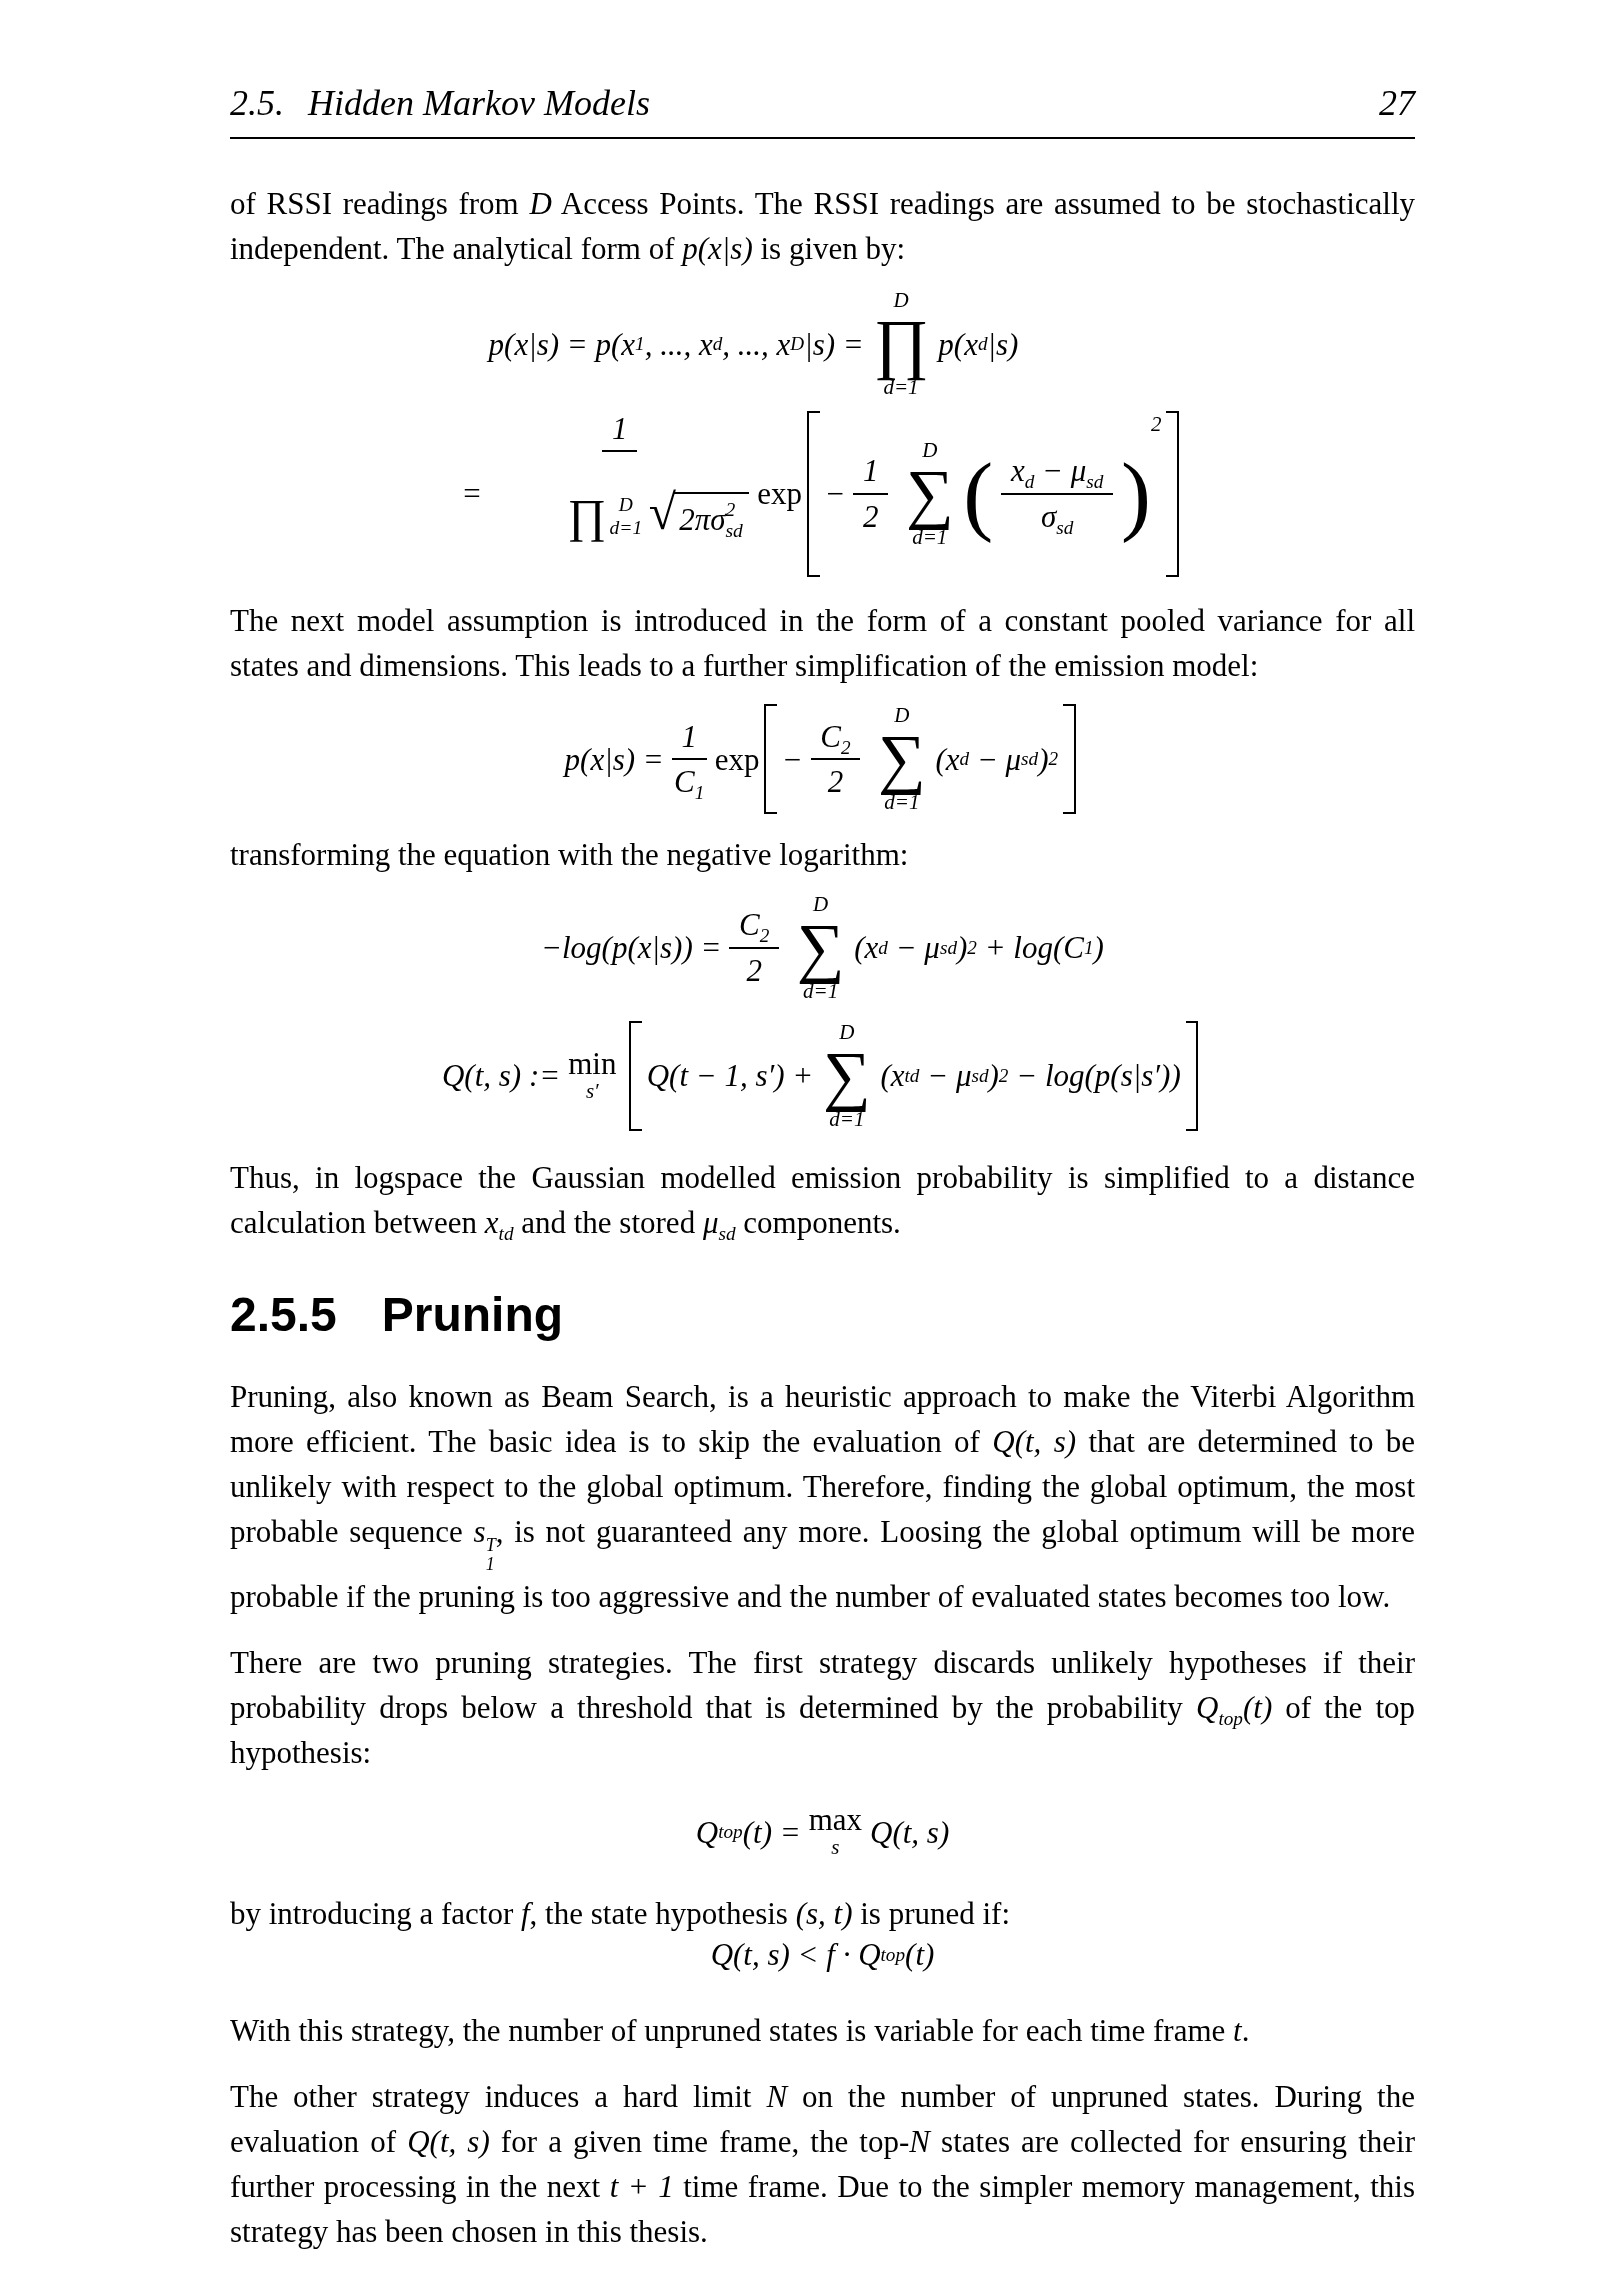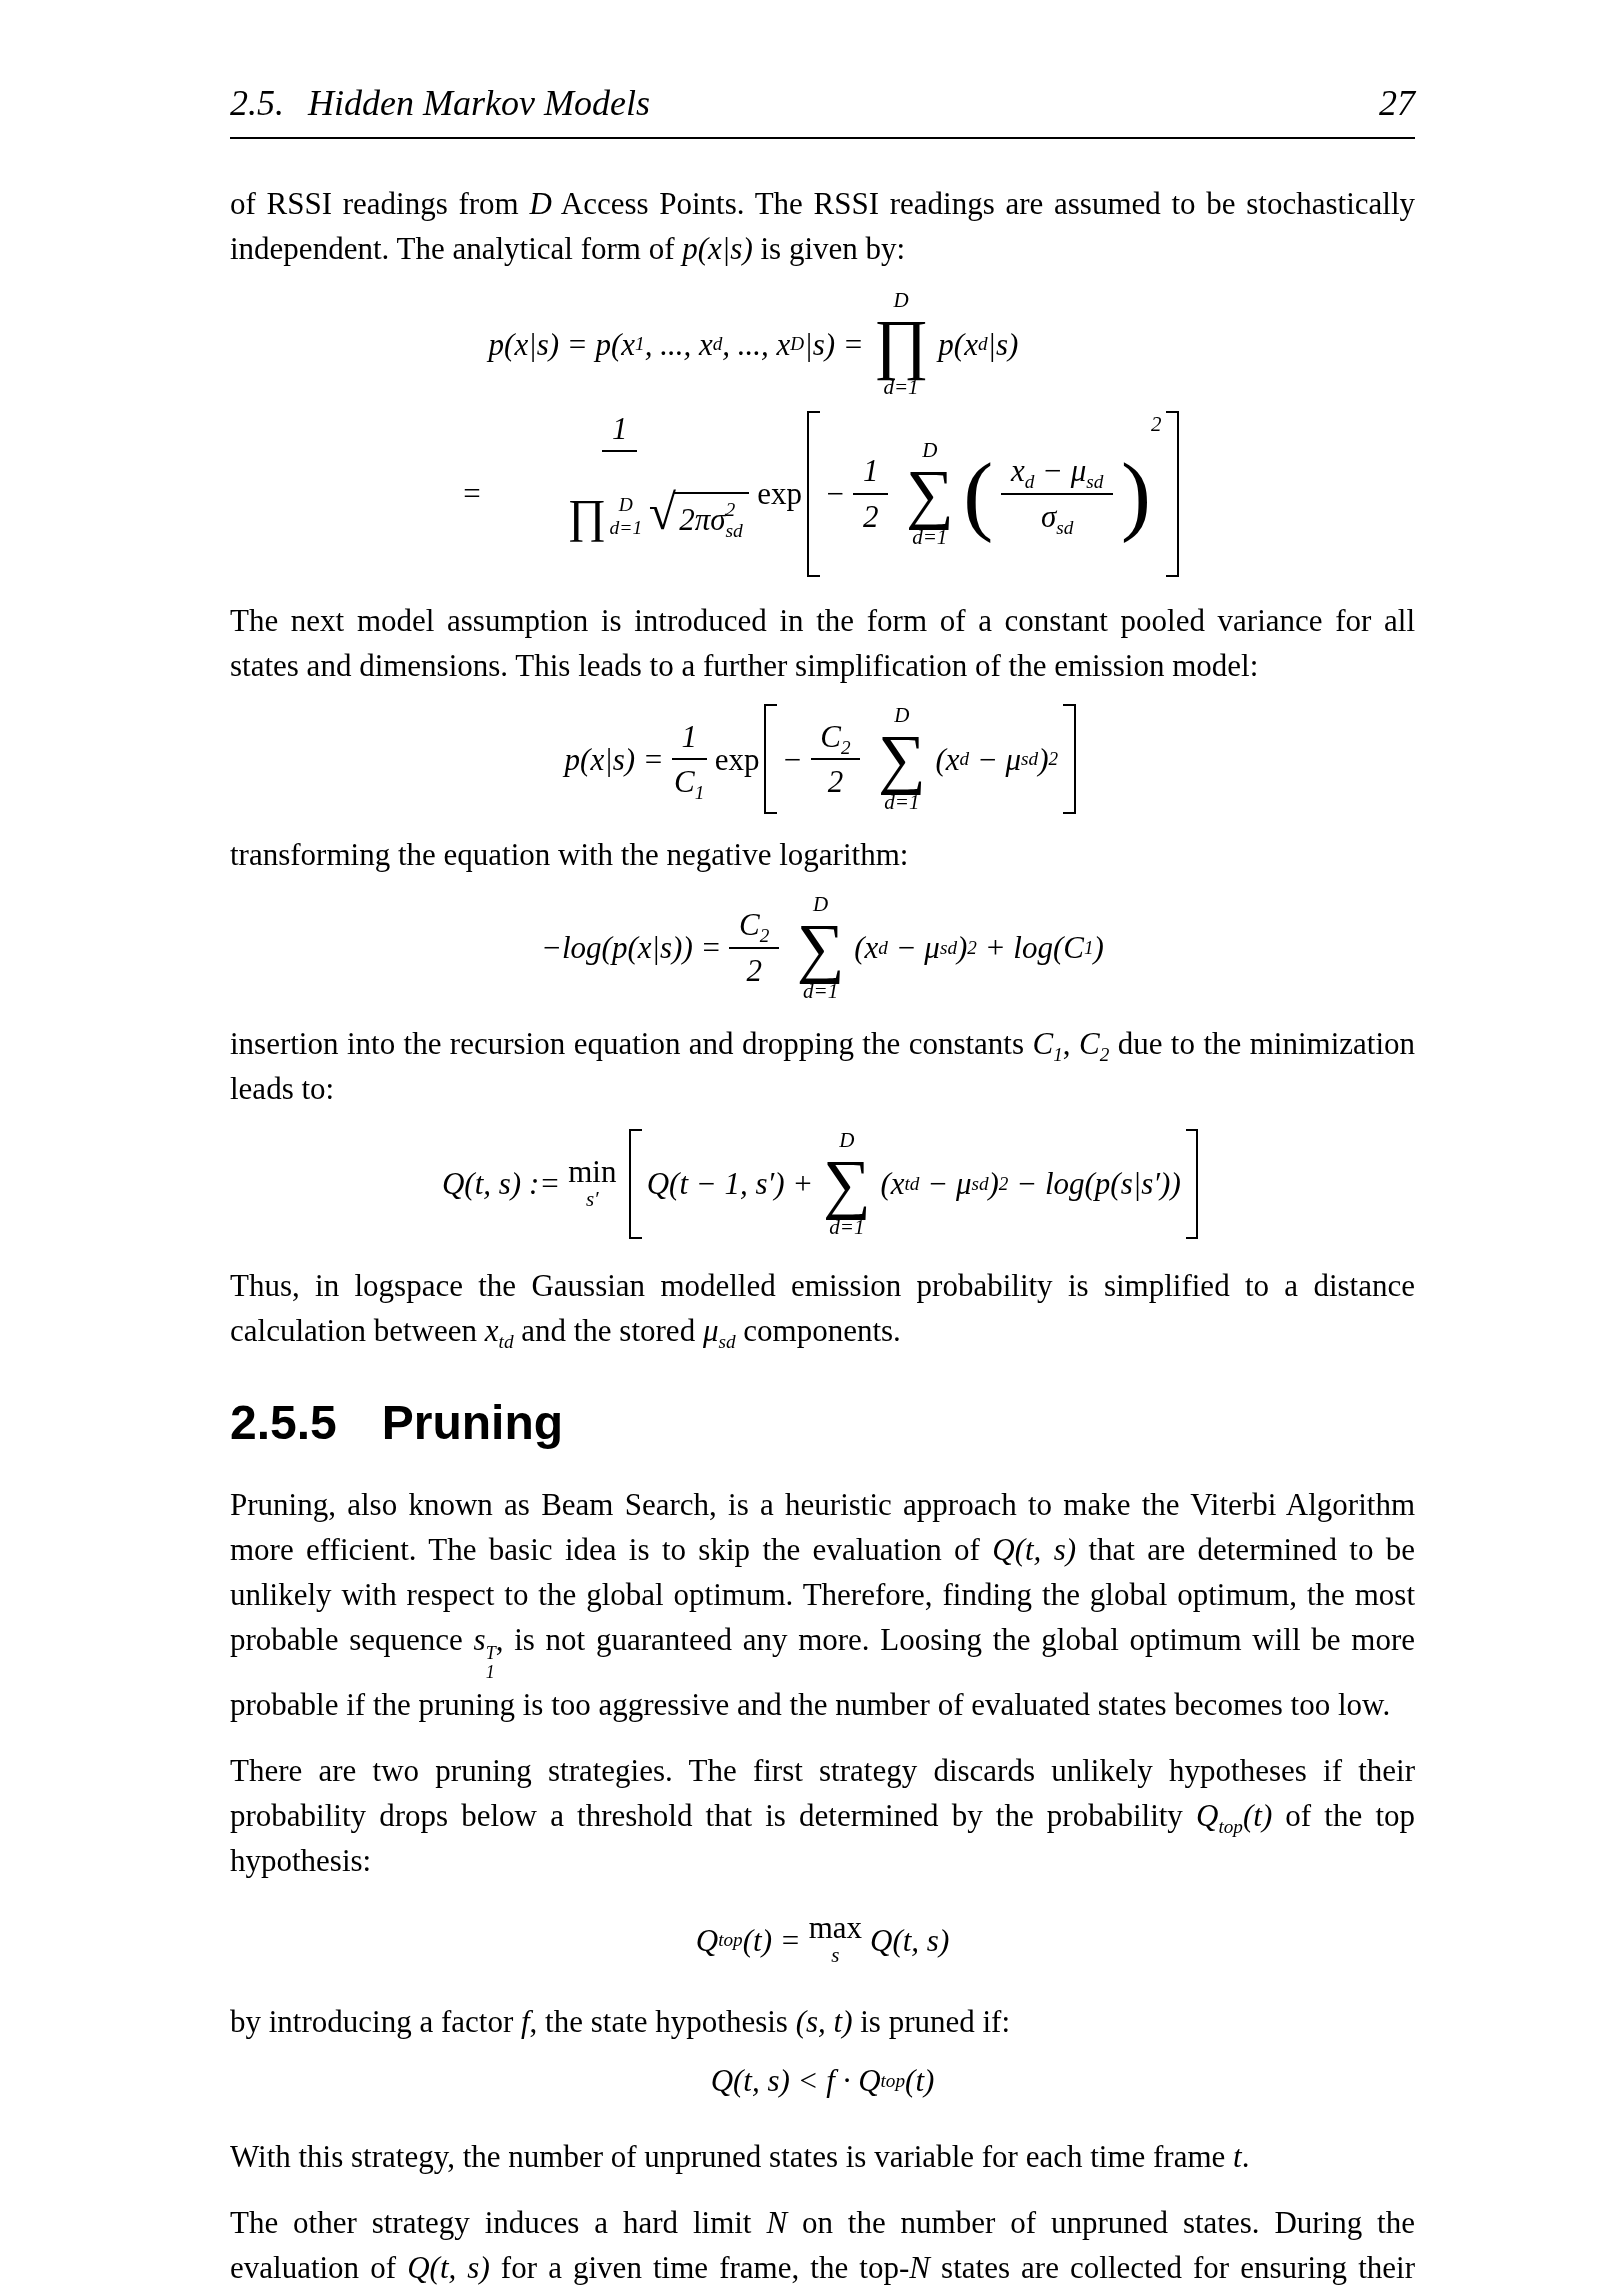--- a/index.html
+++ b/index.html
@@ -68,21 +68,21 @@
   .mt-p2{margin-top:18px;}
   .mt-f3{margin-top:16px;}
   .mt-p3{margin-top:18px;}
   .mt-f4{margin-top:18px;}
   .mt-p4{margin-top:24px;}
   .mt-h{margin-top:47px;}
   .mt-p5{margin-top:37px;}
   .mt-p6{margin-top:21px;}
   .mt-f5{margin-top:21px;}
   .mt-p7{margin-top:23px;}
-  .mt-f6{margin-top:18px;}
+  .mt-f6{}
   .mt-p8{margin-top:34px;}
   .mt-p9{margin-top:21px;}
   .shiftA{transform:translateX(-69px);}
 </style>
 </head>
 <body>
 
 <div class="page">
 
   <div class="runhead">
@@ -184,21 +184,20 @@
       </span>
       <span class="bigop">
         <span class="lim">D</span>
         <span class="op">∑</span>
         <span class="lim">d=1</span>
       </span>
       <span>(x</span><sub>d</sub><span> − μ</span><sub>sd</sub><span>)</span><sup>2</sup><span> + log(C</span><sub>1</sub><span>)</span>
     </span>
   </div>
 
-  <p class="para mt-p3"><span>insertion into the recursion equation and dropping the constants </span><span class="im">C</span><sub class="im">1</sub><span>, </span><span class="im">C</span><sub class="im">2</sub><span> due to the minimization leads to:</span></p>
 
   <div class="mdisp mt-f4">
     <span class="mrow">
       <span>Q(t, s) :=</span>
       <span class="underop">
         <span class="op">min</span>
         <span class="lim">s′</span>
       </span>
       <span class="lbrk"></span>
       <span>Q(t − 1, s′) +</span>

